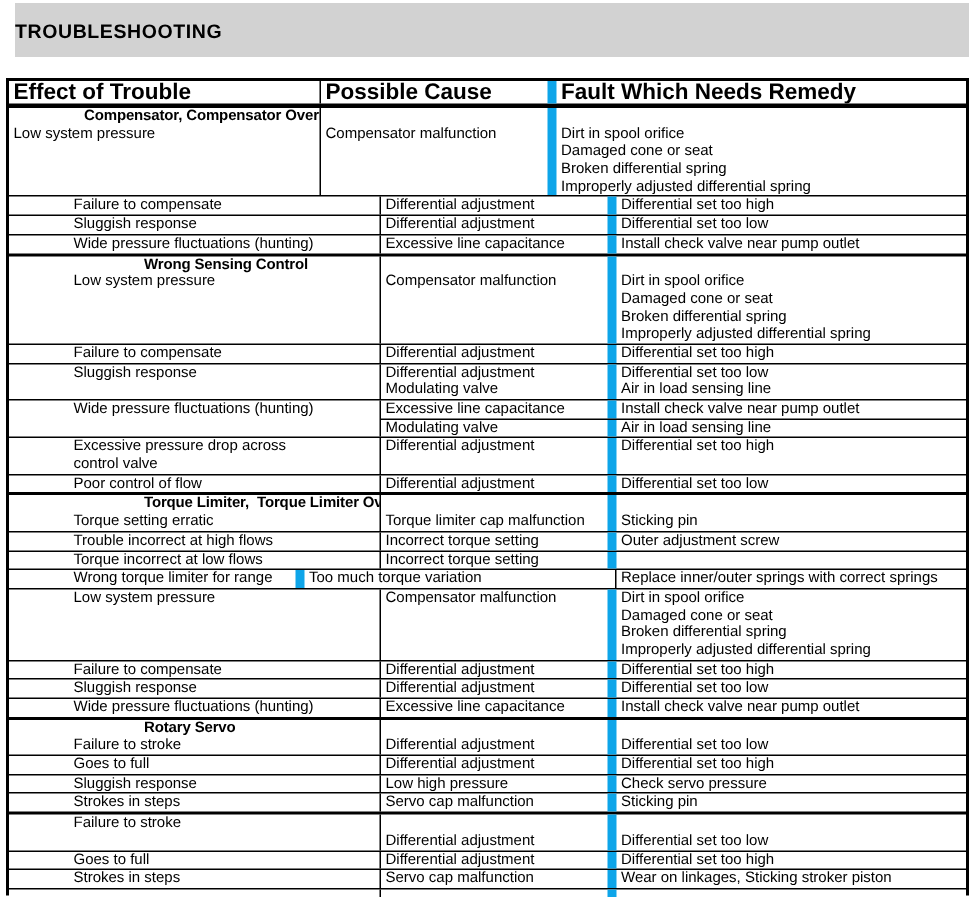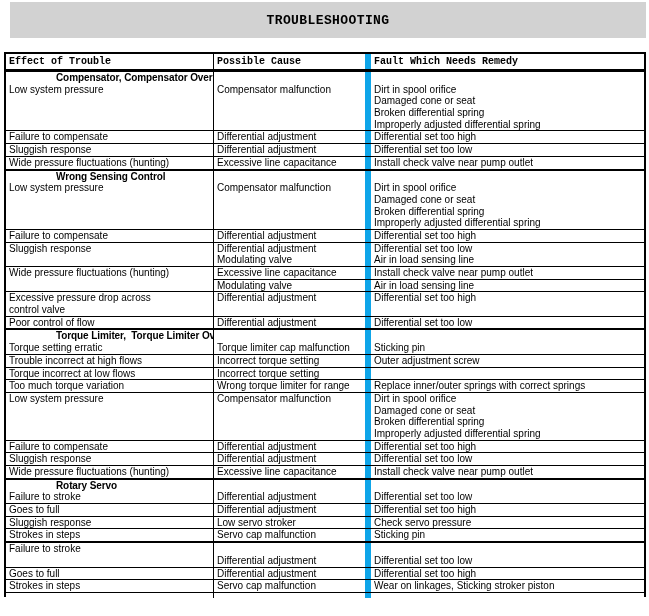--- a/index.html
+++ b/index.html
@@ -11,52 +11,49 @@
     height: 616px;
     background: #fff;
     overflow: hidden;
   }
   .title-bar {
     position: absolute;
     left: 10px; top: 2px;
     width: 636px; height: 36px;
     display: flex;
     align-items: center;
-    justify-content: center;
-    font-family: Liberation Mono, monospace;
   }
   .title-bar span {
     font-size: 13px;
     font-weight: bold;
     letter-spacing: 0.4px;
   }
   .tbl {
     position: absolute;
     left: 4px; top: 52px;
     width: 642px;
     border: 2px solid #000;
     border-bottom: none;
     background: #fff;
   }
   .row { display: flex; }
-  .row + .row { border-top: 1px solid #000; }
+  .row + .row { border-top: 1px solid #000; padding-left: 40px; }
   .row.section-start { border-top: 2px solid #000; }
   .row.header { border-top: none; border-bottom: 1px solid #000; }
   .cell { padding: 0 0 0 3px; overflow: hidden; }
   .c1 { flex: 0 0 208px; border-right: 1px solid #000; }
   .c2 { flex: 0 0 157px; border-right: 6px solid #0ea5e9; }
   .c3 { flex: 1 1 auto; }
   .hdr {
-    font-size: 10px;
+    font-size: 15px;
     font-weight: bold;
     line-height: 13px;
     padding-top: 1px;
     padding-bottom: 1px;
     white-space: pre;
-    font-family: Liberation Mono, monospace;
   }
   .ln {
     font-size: 10px;
     height: 11.7px;
     line-height: 11.7px;
     white-space: pre;
   }
   .sec-title {
     font-weight: bold;
     white-space: pre;
@@ -251,25 +248,25 @@
         </div>
         <div class="row">
           <div class="cell c1">
             <div class="ln">Torque incorrect at low flows</div>
           </div>
           <div class="cell c2">
             <div class="ln">Incorrect torque setting</div>
           </div>
         </div>
         <div class="row">
+          <div class="cell c2">
+            <div class="ln">Wrong torque limiter for range</div>
+          </div>
           <div class="cell c1">
             <div class="ln">Too much torque variation</div>
-          </div>
-          <div class="cell c2">
-            <div class="ln">Wrong torque limiter for range</div>
           </div>
           <div class="cell c3">
             <div class="ln">Replace inner/outer springs with correct springs</div>
           </div>
         </div>
         <div class="row">
           <div class="cell c1">
             <div class="ln">Low system pressure</div>
           </div>
           <div class="cell c2">
@@ -338,21 +335,21 @@
           </div>
           <div class="cell c3">
             <div class="ln">Differential set too high</div>
           </div>
         </div>
         <div class="row">
           <div class="cell c1">
             <div class="ln">Sluggish response</div>
           </div>
           <div class="cell c2">
-            <div class="ln">Low servo stroker</div>
+            <div class="ln">Low high pressure</div>
           </div>
           <div class="cell c3">
             <div class="ln">Check servo pressure</div>
           </div>
         </div>
         <div class="row">
           <div class="cell c1">
             <div class="ln">Strokes in steps</div>
           </div>
           <div class="cell c2">

